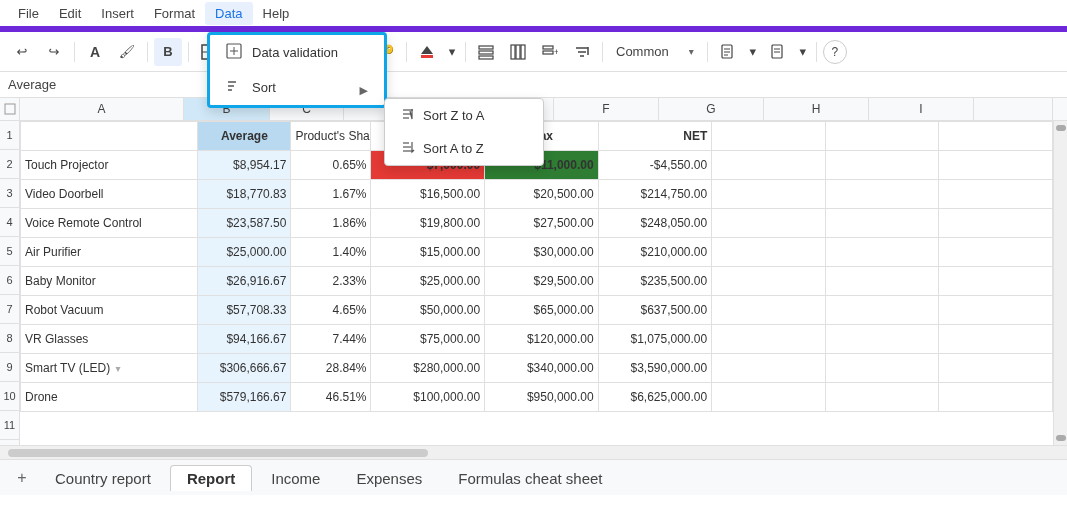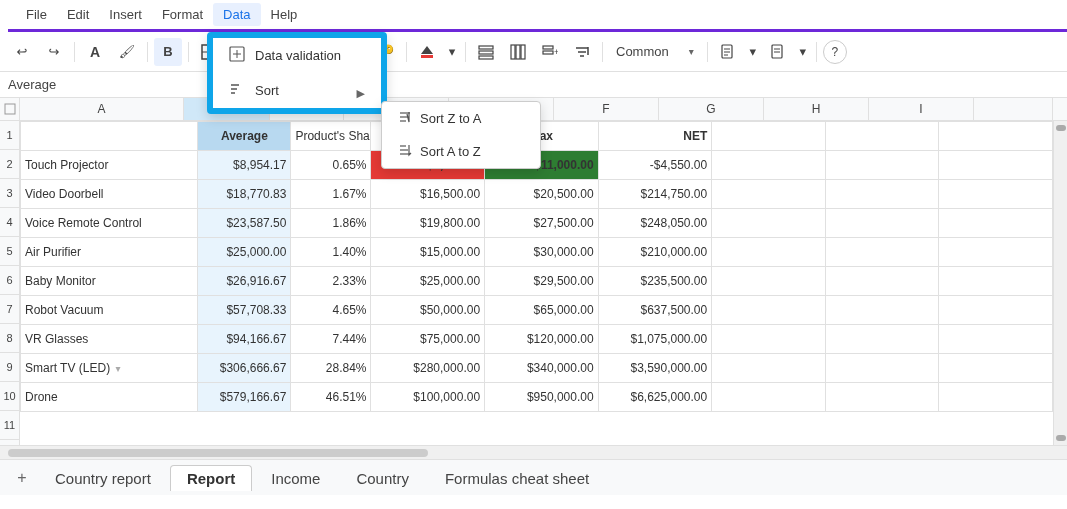--- a/index.html
+++ b/index.html
@@ -4,23 +4,22 @@
   <style>
     * { box-sizing: border-box; margin: 0; padding: 0; }
     body { font-family: Arial, sans-serif; font-size: 13px; background: #fff; overflow: hidden; width: 1067px; height: 509px; }
 
     
     .menu-bar {
       display: flex;
       align-items: center;
       height: 32px;
       background: #fff;
-      border-bottom: 3px solid #6d28d9;
+      border-bottom: 6px solid #6d28d9;
       padding: 2px 8px;
-      margin-left: 8px;
     }
     .menu-item {
       padding: 4px 10px;
       cursor: pointer;
       color: #444;
       border-radius: 3px;
       font-size: 13px;
     }
     .menu-item.active { background: #e8f0fe; color: #1a73e8; }
 
@@ -111,21 +110,21 @@
     .header-min { text-align: center; font-weight: bold; }
     .header-max { text-align: center; font-weight: bold; }
     .header-net { text-align: right; font-weight: bold; }
 
     .cell-min-red { background: #e53935; color: #fff; text-align: right; font-weight: bold; }
     .cell-max-green { background: #2e7d32; color: #fff; text-align: right; font-weight: bold; }
     .cell-net-red { color: #e53935; text-align: right; }
     .dropdown-menu {
       position: absolute;
       background: #fff;
-      border: 6px solid #0ea5e9;
+      border: 3px solid #0ea5e9;
       border-radius: 4px;
       box-shadow: 0 4px 12px rgba(0,0,0,0.15);
       z-index: 200;
       min-width: 180px;
     }
     .dropdown-item {
       display: flex;
       align-items: center;
       padding: 8px 16px;
       cursor: pointer;
@@ -489,21 +488,21 @@
   <div style="height:14px;background:#f0f0f0;border-top:1px solid #e0e0e0;display:flex;align-items:center;padding:0 8px;">
     <div style="width:40%;height:8px;background:#ccc;border-radius:4px;"></div>
   </div>
 </div>
 
 <div class="tabs-bar">
   <button class="tab-add-btn">+</button>
   <div class="tab">Country report</div>
   <div class="tab active">Report</div>
   <div class="tab">Income</div>
-  <div class="tab">Country</div>
+  <div class="tab">Expenses</div>
   <div class="tab">Formulas cheat sheet</div>
 </div>
 
 <div style="position:fixed;top:32px;left:207px;z-index:200;">
   <div class="dropdown-menu">
 
     <div class="dropdown-item">
       <span style="font-size:14px;">
         <svg width="16" height="16" viewBox="0 0 16 16">
             <rect x="1" y="1" width="14" height="14" fill="none" stroke="#555" stroke-width="1.2" rx="1"></rect>

